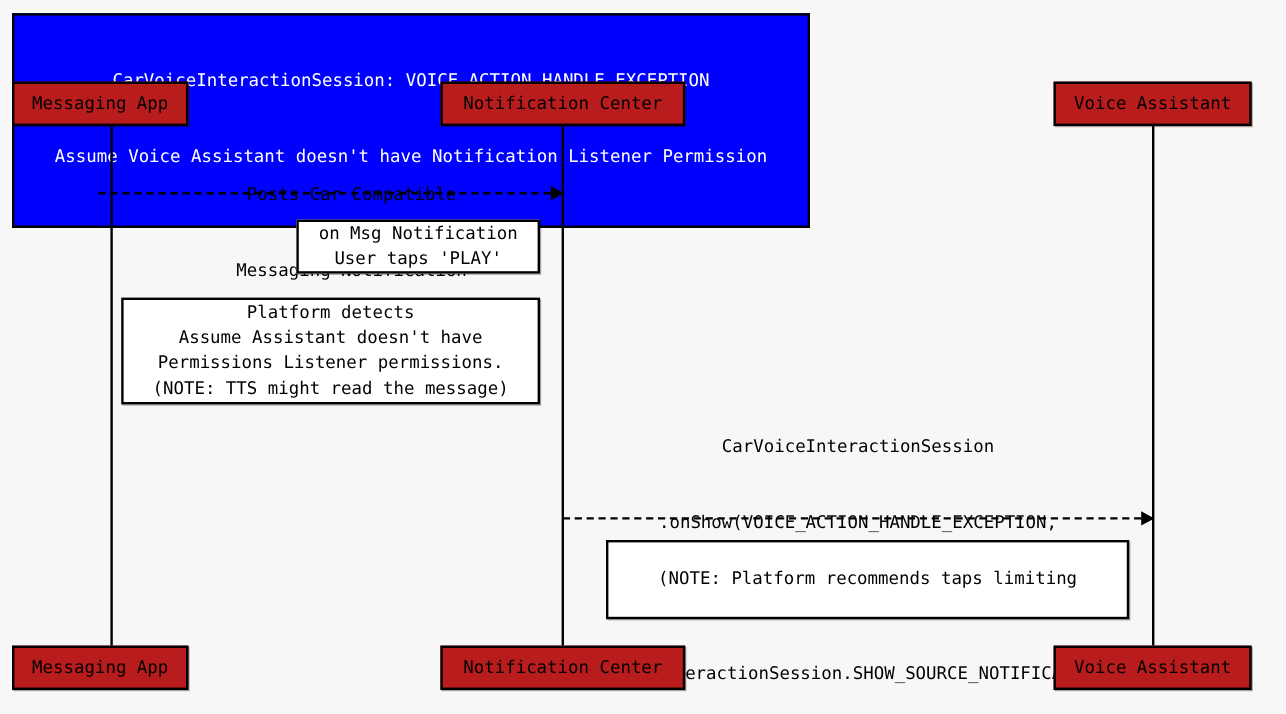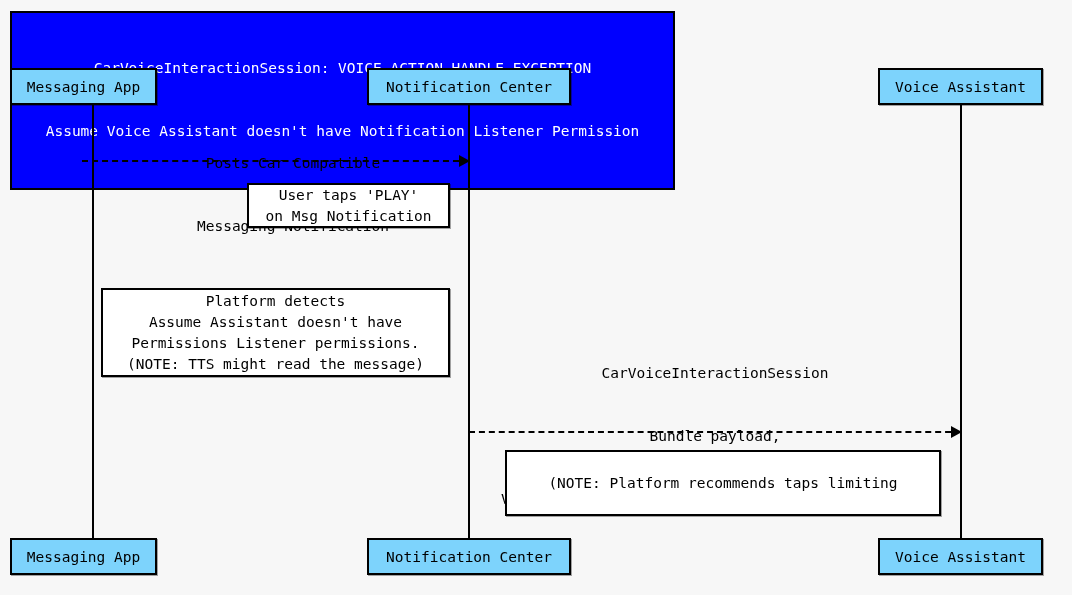--- a/index.html
+++ b/index.html
@@ -46,21 +46,21 @@
     position: absolute;
     width: 2px;
     background: #000000;
     top: 104px;
     height: 434px;
   }
 
   
   .participant {
     position: absolute;
-    background: #7dd3fc;
+    background: #b91c1c;
     border: 2px solid #000000;
     box-sizing: border-box;
     height: 37px;
     display: flex;
     align-items: center;
     justify-content: center;
     font-size: 14.5px;
     white-space: pre;
     color: #000000;
     box-shadow: 1px 1px 0 rgba(0,0,0,0.35);
@@ -148,33 +148,34 @@
   <div class="msg-label" style="left:93px; top:111px; width:400px;">
     <span>Posts Car Compatible</span>
     <span>Messaging Notification</span>
   </div>
   <div class="arrow" style="left:82px; top:160px; width:387px;">
     <div class="shaft"></div>
     <div class="head"></div>
   </div>
 
   <div class="note" style="left:247px; top:183px; width:203px; height:45px;">
+    <span>on Msg Notification</span>
     <span>User taps 'PLAY'</span>
-    <span>on Msg Notification</span>
   </div>
 
-  <div class="note" style="left:101px; top:248px; width:349px; height:89px;margin-top:40px;">
+  <div class="note" style="left:101px; top:248px; width:349px; height:89px;">
     <span>Platform detects</span>
     <span>Assume Assistant doesn't have</span>
     <span>Permissions Listener permissions.</span>
     <span>(NOTE: TTS might read the message)</span>
   </div>
 
   <div class="msg-label" style="left:469px; top:321px; width:492px;">
     <span>CarVoiceInteractionSession</span>
+    <span>.onShow(VOICE_ACTION_HANDLE_EXCEPTION,</span>
     <span>Bundle payload,</span>
     <span>VoiceInteractionSession.SHOW_SOURCE_NOTIFICATION)</span>
   </div>
   <div class="arrow" style="left:469px; top:431px; width:492px;">
     <div class="shaft"></div>
     <div class="head"></div>
   </div>
 
   <div class="note" style="left:505px; top:450px; width:436px; height:66px;">
     <span>(NOTE: Platform recommends taps limiting</span>

